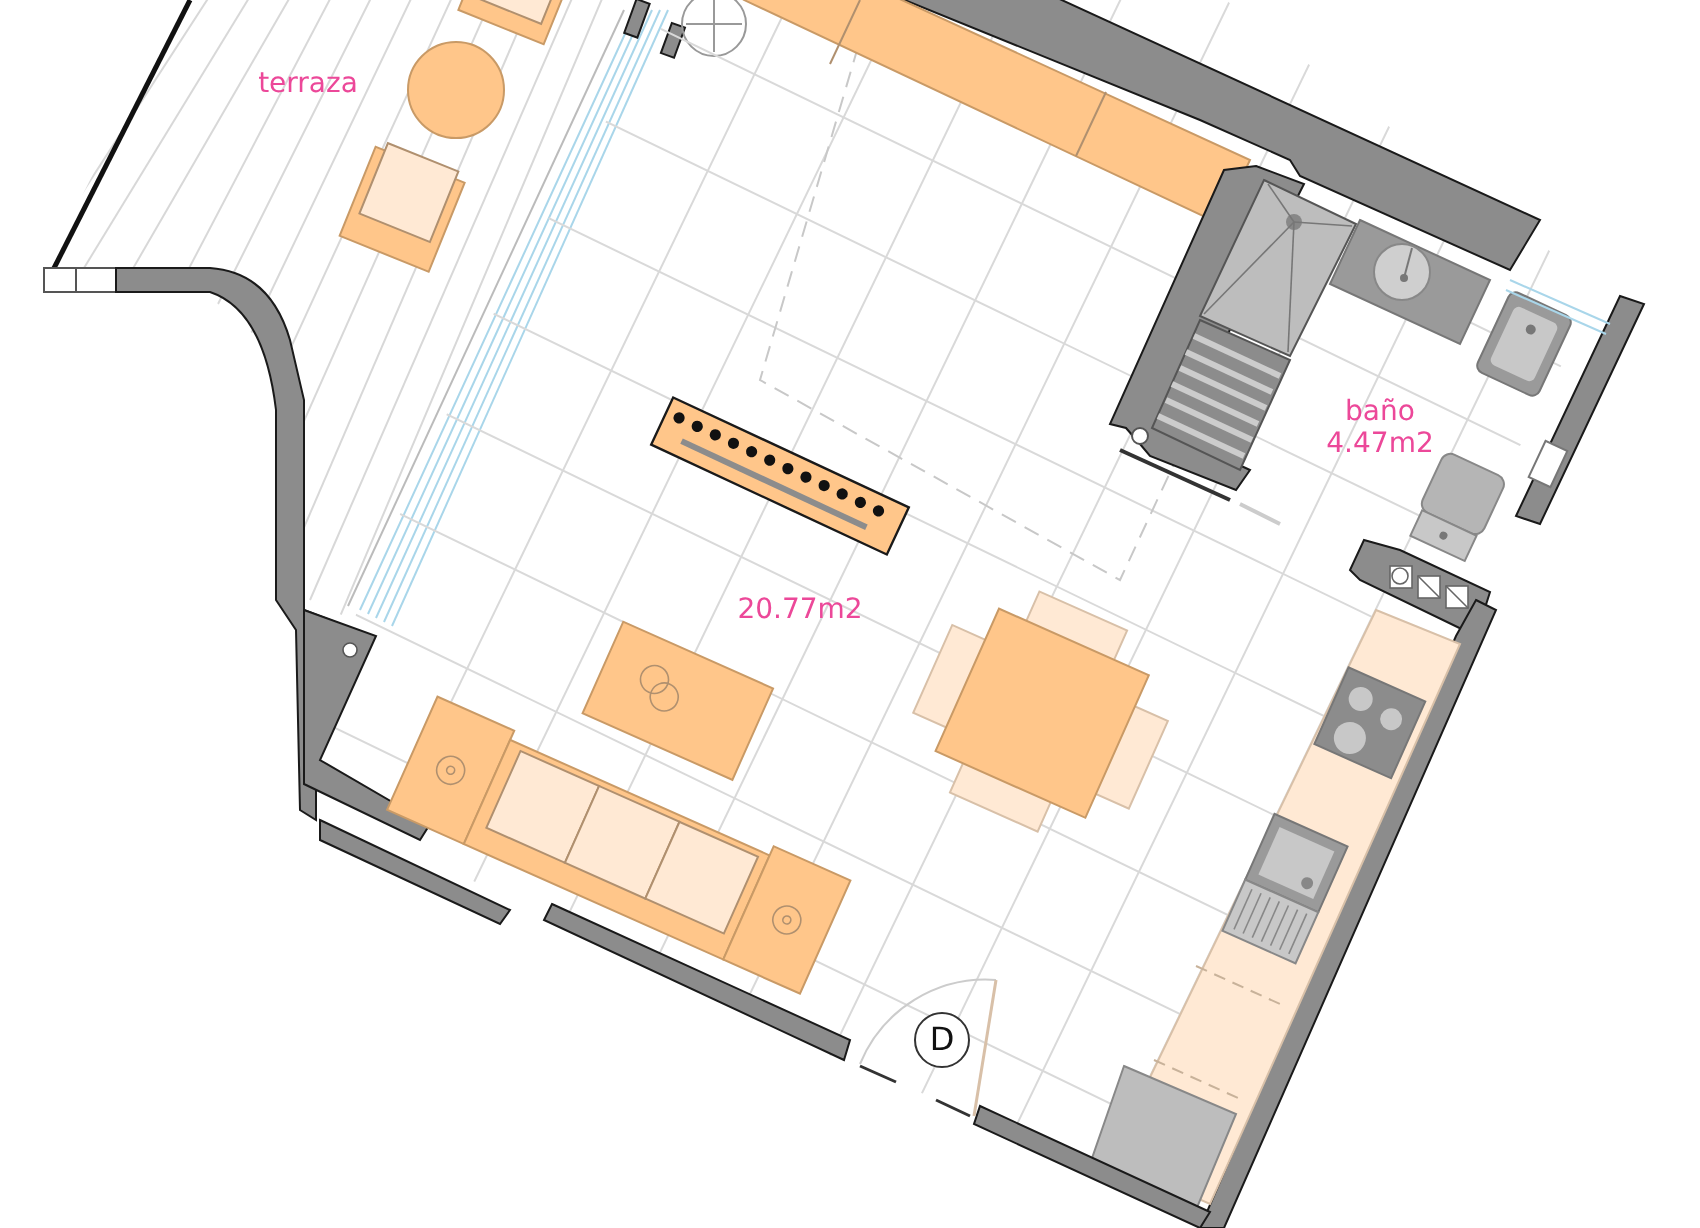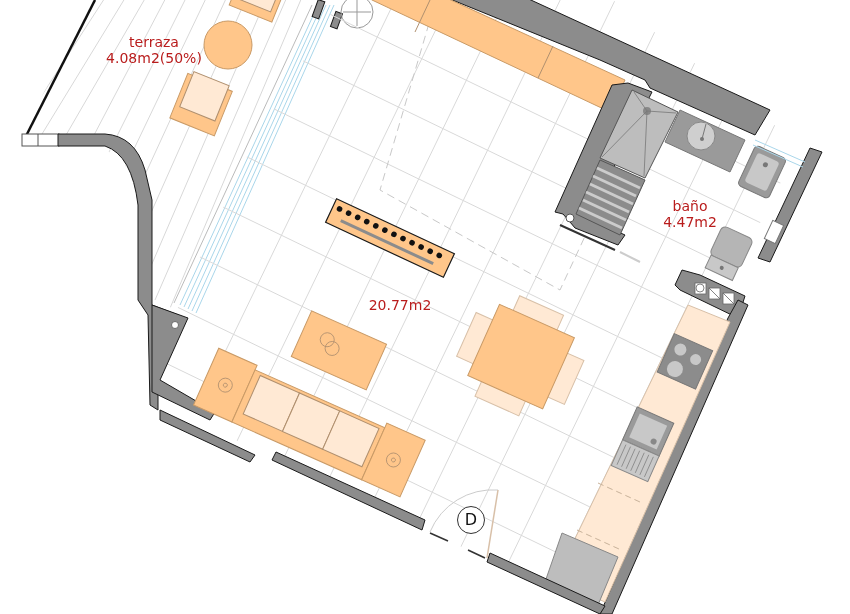--- a/index.html
+++ b/index.html
@@ -1,18 +1,18 @@
 <!DOCTYPE html>
 <html><head>
 <meta charset="utf-8">
 <style>
   html, body { margin: 0; padding: 0; background: #ffffff; }
   body { width: 850px; height: 614px; overflow: hidden; position: relative; font-family: "DejaVu Sans", sans-serif; }
   #plan { position: absolute; left: 0; top: 0; width: 850px; height: 614px; }
-  .label { position: absolute; text-align: center; color: #b91c1c; font-family: "DejaVu Sans", sans-serif; font-size: 14px; line-height: 16px; white-space: nowrap; }
+  .label { position: absolute; text-align: center; color: #ec4899; font-family: "DejaVu Sans", sans-serif; font-size: 14px; line-height: 16px; white-space: nowrap; }
   .label span { display: block; }
   .door-mark { position: absolute; width: 26px; height: 26px; border: 1px solid #333; border-radius: 50%; background: #fff; text-align: center; line-height: 26px; font-size: 16px; color: #111; font-family: "DejaVu Sans", sans-serif; }
 </style>
 </head>
 <body>
 
 <svg id="plan" viewBox="0 0 850 614" xmlns="http://www.w3.org/2000/svg">
   <defs>
     <clipPath id="terraceClip">
       <polygon points="95,-10 330,-10 178,310 150,300 150,200 130,170 95,140 35,140 20,140"></polygon>
@@ -248,21 +248,20 @@
     <rect x="331" y="398" width="43" height="42" fill="#ffe9d4" stroke="#b0906f" stroke-width="1"></rect>
     <circle cx="216" cy="421" r="7" fill="none" stroke="#b0906f" stroke-width="0.8"></circle>
     <circle cx="216" cy="421" r="2" fill="none" stroke="#b0906f" stroke-width="0.8"></circle>
     <circle cx="400" cy="421" r="7" fill="none" stroke="#b0906f" stroke-width="0.8"></circle>
     <circle cx="400" cy="421" r="2" fill="none" stroke="#b0906f" stroke-width="0.8"></circle>
   </g>
 </svg>
 
 <div class="label" style="left:88px; top:34px; width:132px;">
   <span>terraza</span>
-  <span>4.08m2(50%)</span>
 </div>
 <div class="label" style="left:380px; top:110px; width:145px;">
 </div>
 <div class="label" style="left:650px; top:198px; width:80px;">
   <span>baño</span>
   <span>4.47m2</span>
 </div>
 <div class="label" style="left:300px; top:297px; width:200px;">
   <span>20.77m2</span>
 </div>

